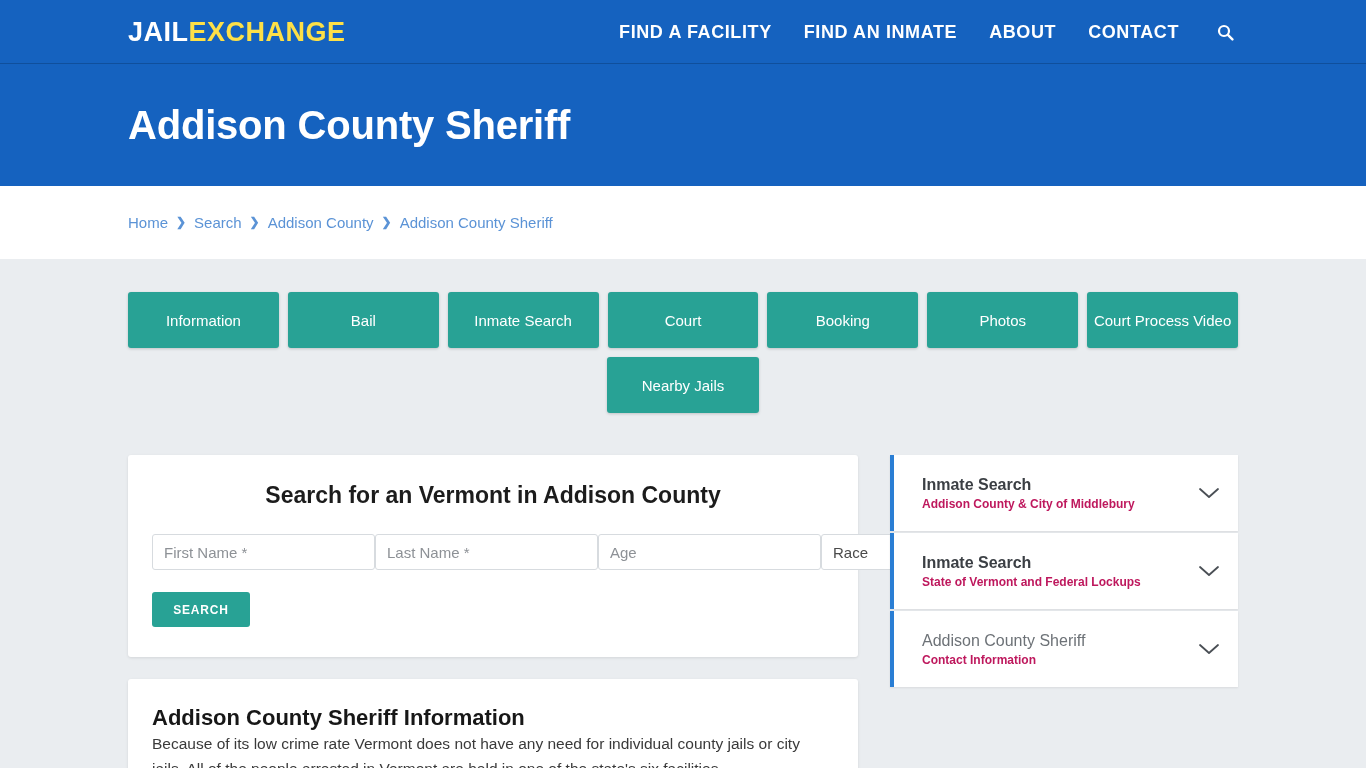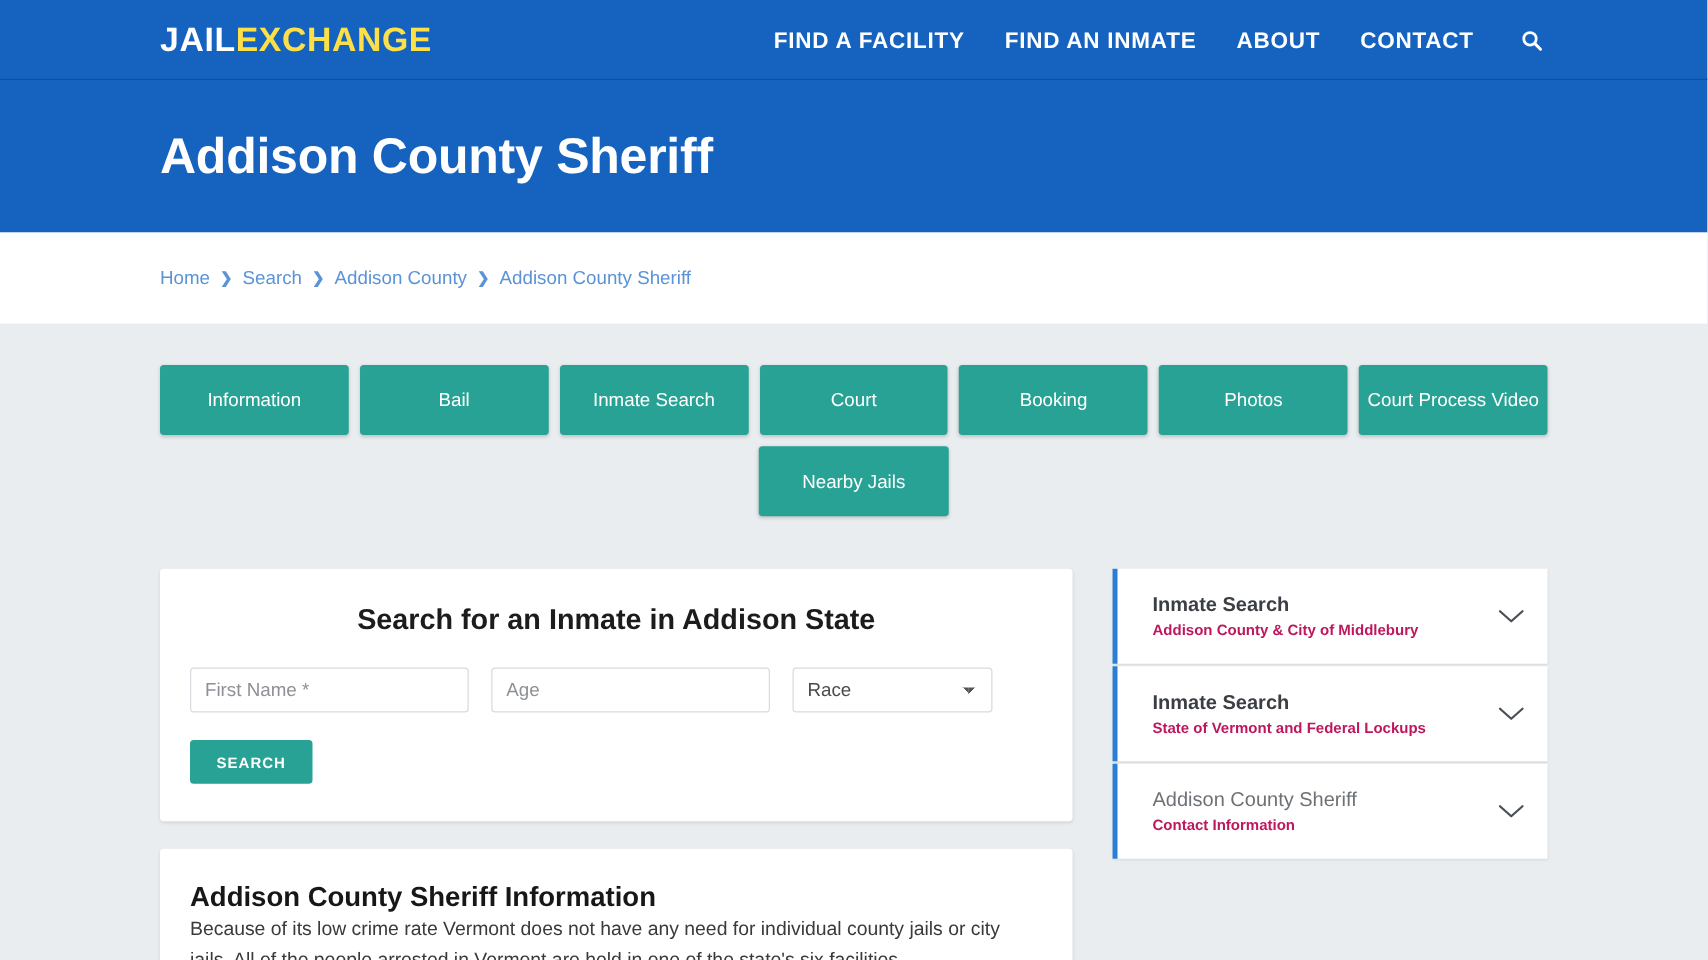--- a/index.html
+++ b/index.html
@@ -164,21 +164,20 @@
   .search-card { padding: 27px 24px 30px 24px; }
   .search-heading {
     text-align: center;
     font-size: 23px;
     font-weight: bold;
     color: #1c1c1c;
     margin-bottom: 25px;
   }
   .field-row {
     display: flex;
-    gap: 18px;
   }
   .txt-field, .sel-field {
     height: 36px;
     border: 1px solid #d7dbdf;
     border-radius: 3px;
     font-size: 15px;
     font-family: "Liberation Sans", sans-serif;
     color: #4a4a4a;
     padding: 0 11px;
     background: #ffffff;
@@ -310,24 +309,25 @@
     </div>
     <div class="btn-row center">
       <button class="sec-btn fixed-nearby">Nearby Jails</button>
     </div>
 
     <div class="cols">
 
       <div class="col-main">
 
         <section class="card search-card">
-          <h2 class="search-heading">Search for an Inmate in Addison State</h2>
+          <h2 class="search-heading">Search for an Vermont in Addison County</h2>
 
           <div class="field-row">
             <input class="txt-field f-first" type="text" placeholder="First Name *" style="">
+            <input class="txt-field f-last" type="text" placeholder="Last Name *" style="">
             <input class="txt-field f-age" type="text" placeholder="Age" style="">
             <select class="sel-field">
               <option>Race</option>
             </select>
           </div>
 
           <button class="search-submit">SEARCH</button>
         </section>
 
         <section class="card info-card">

